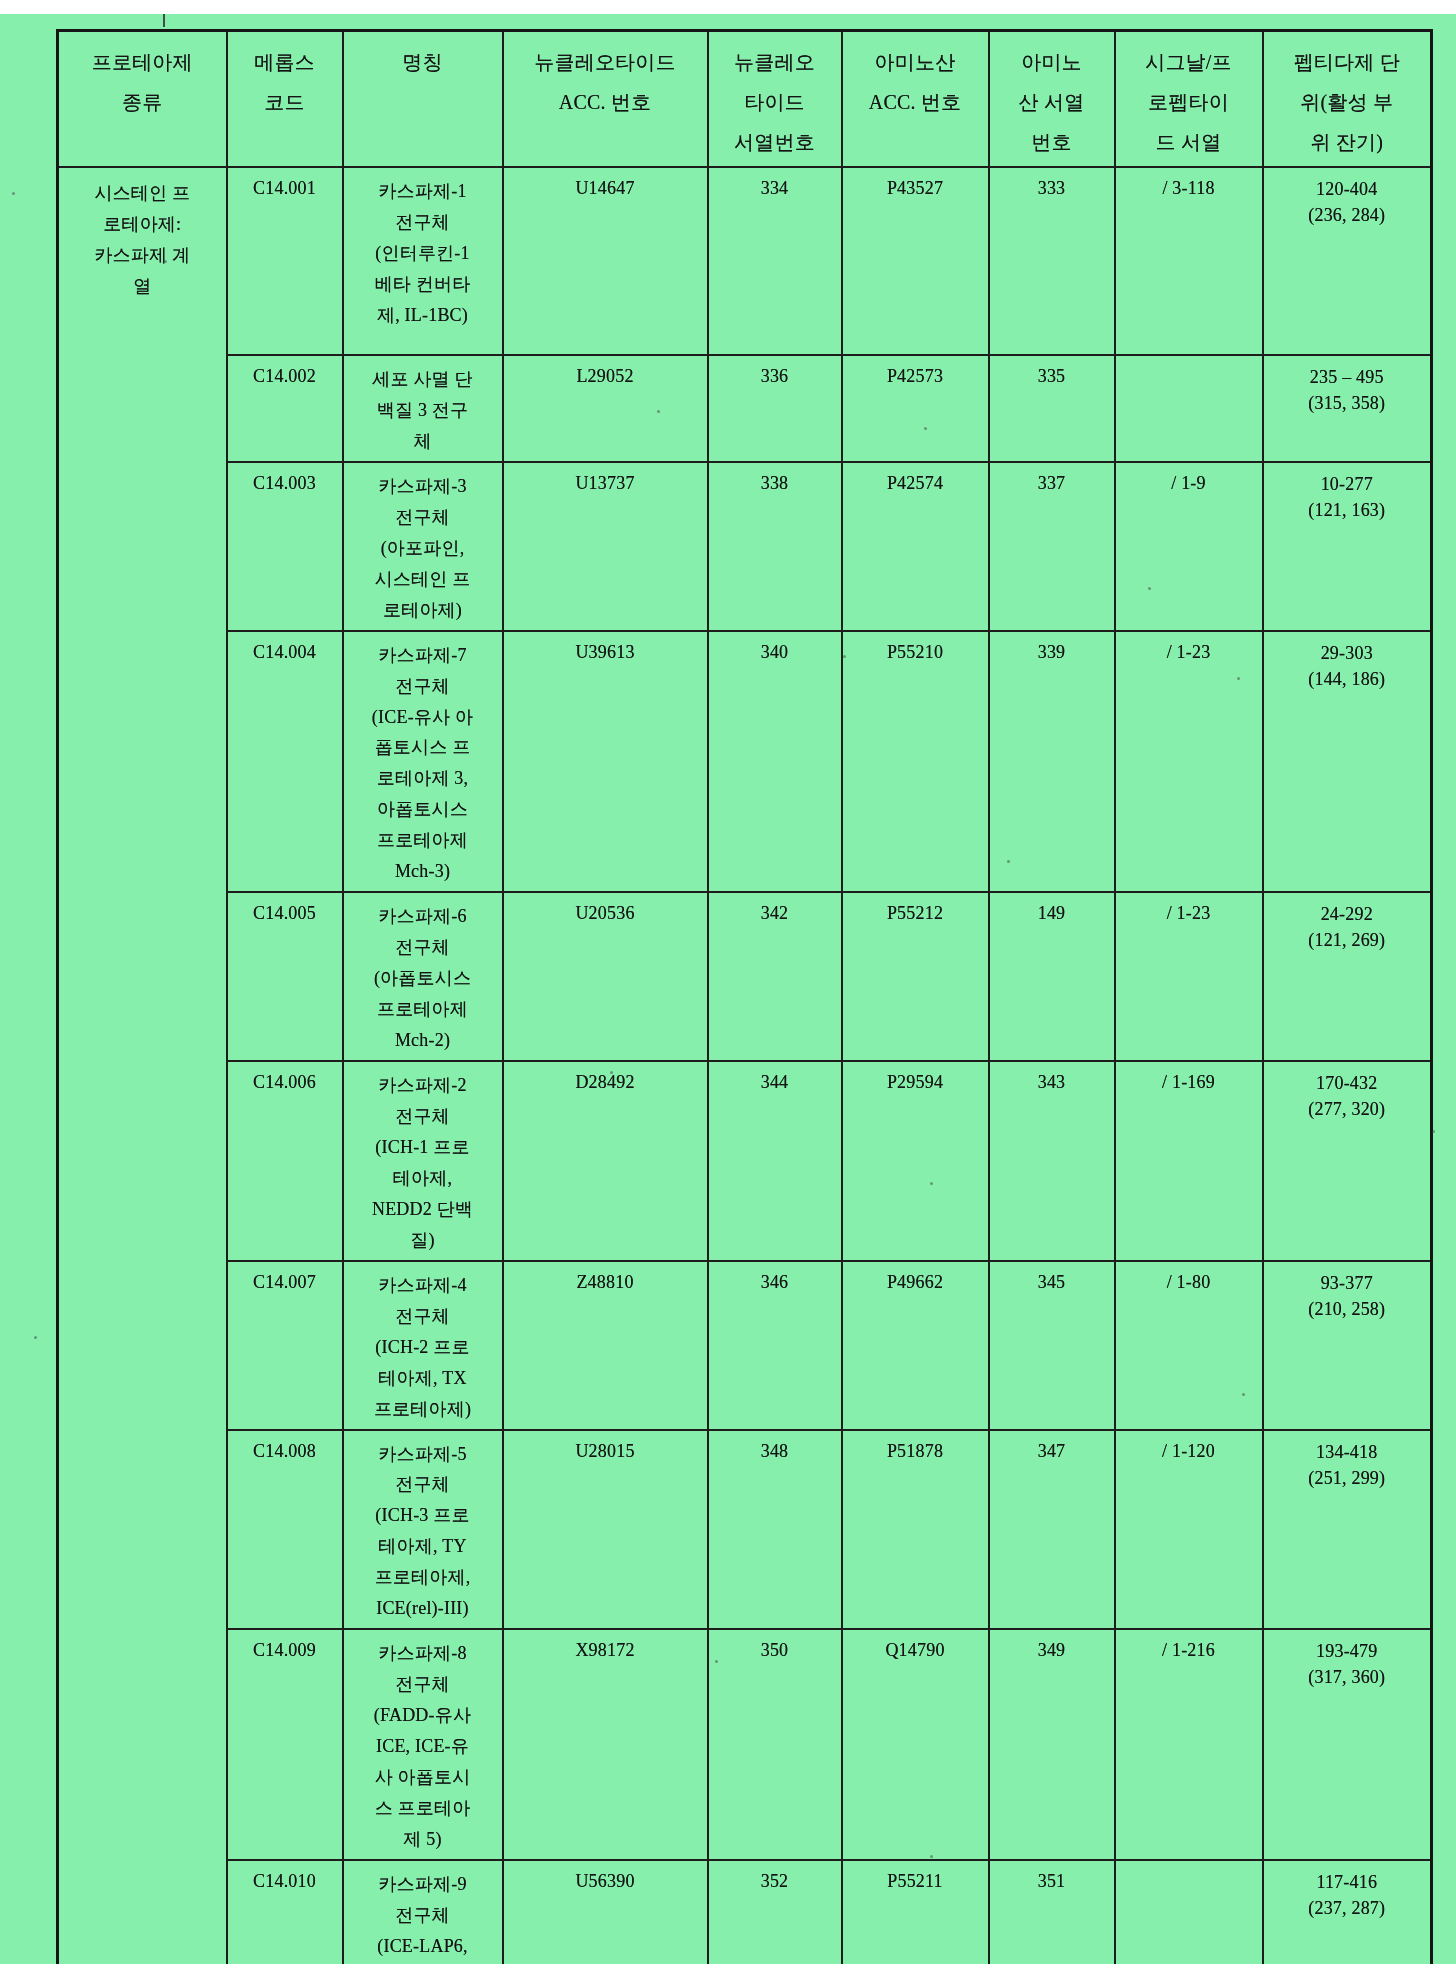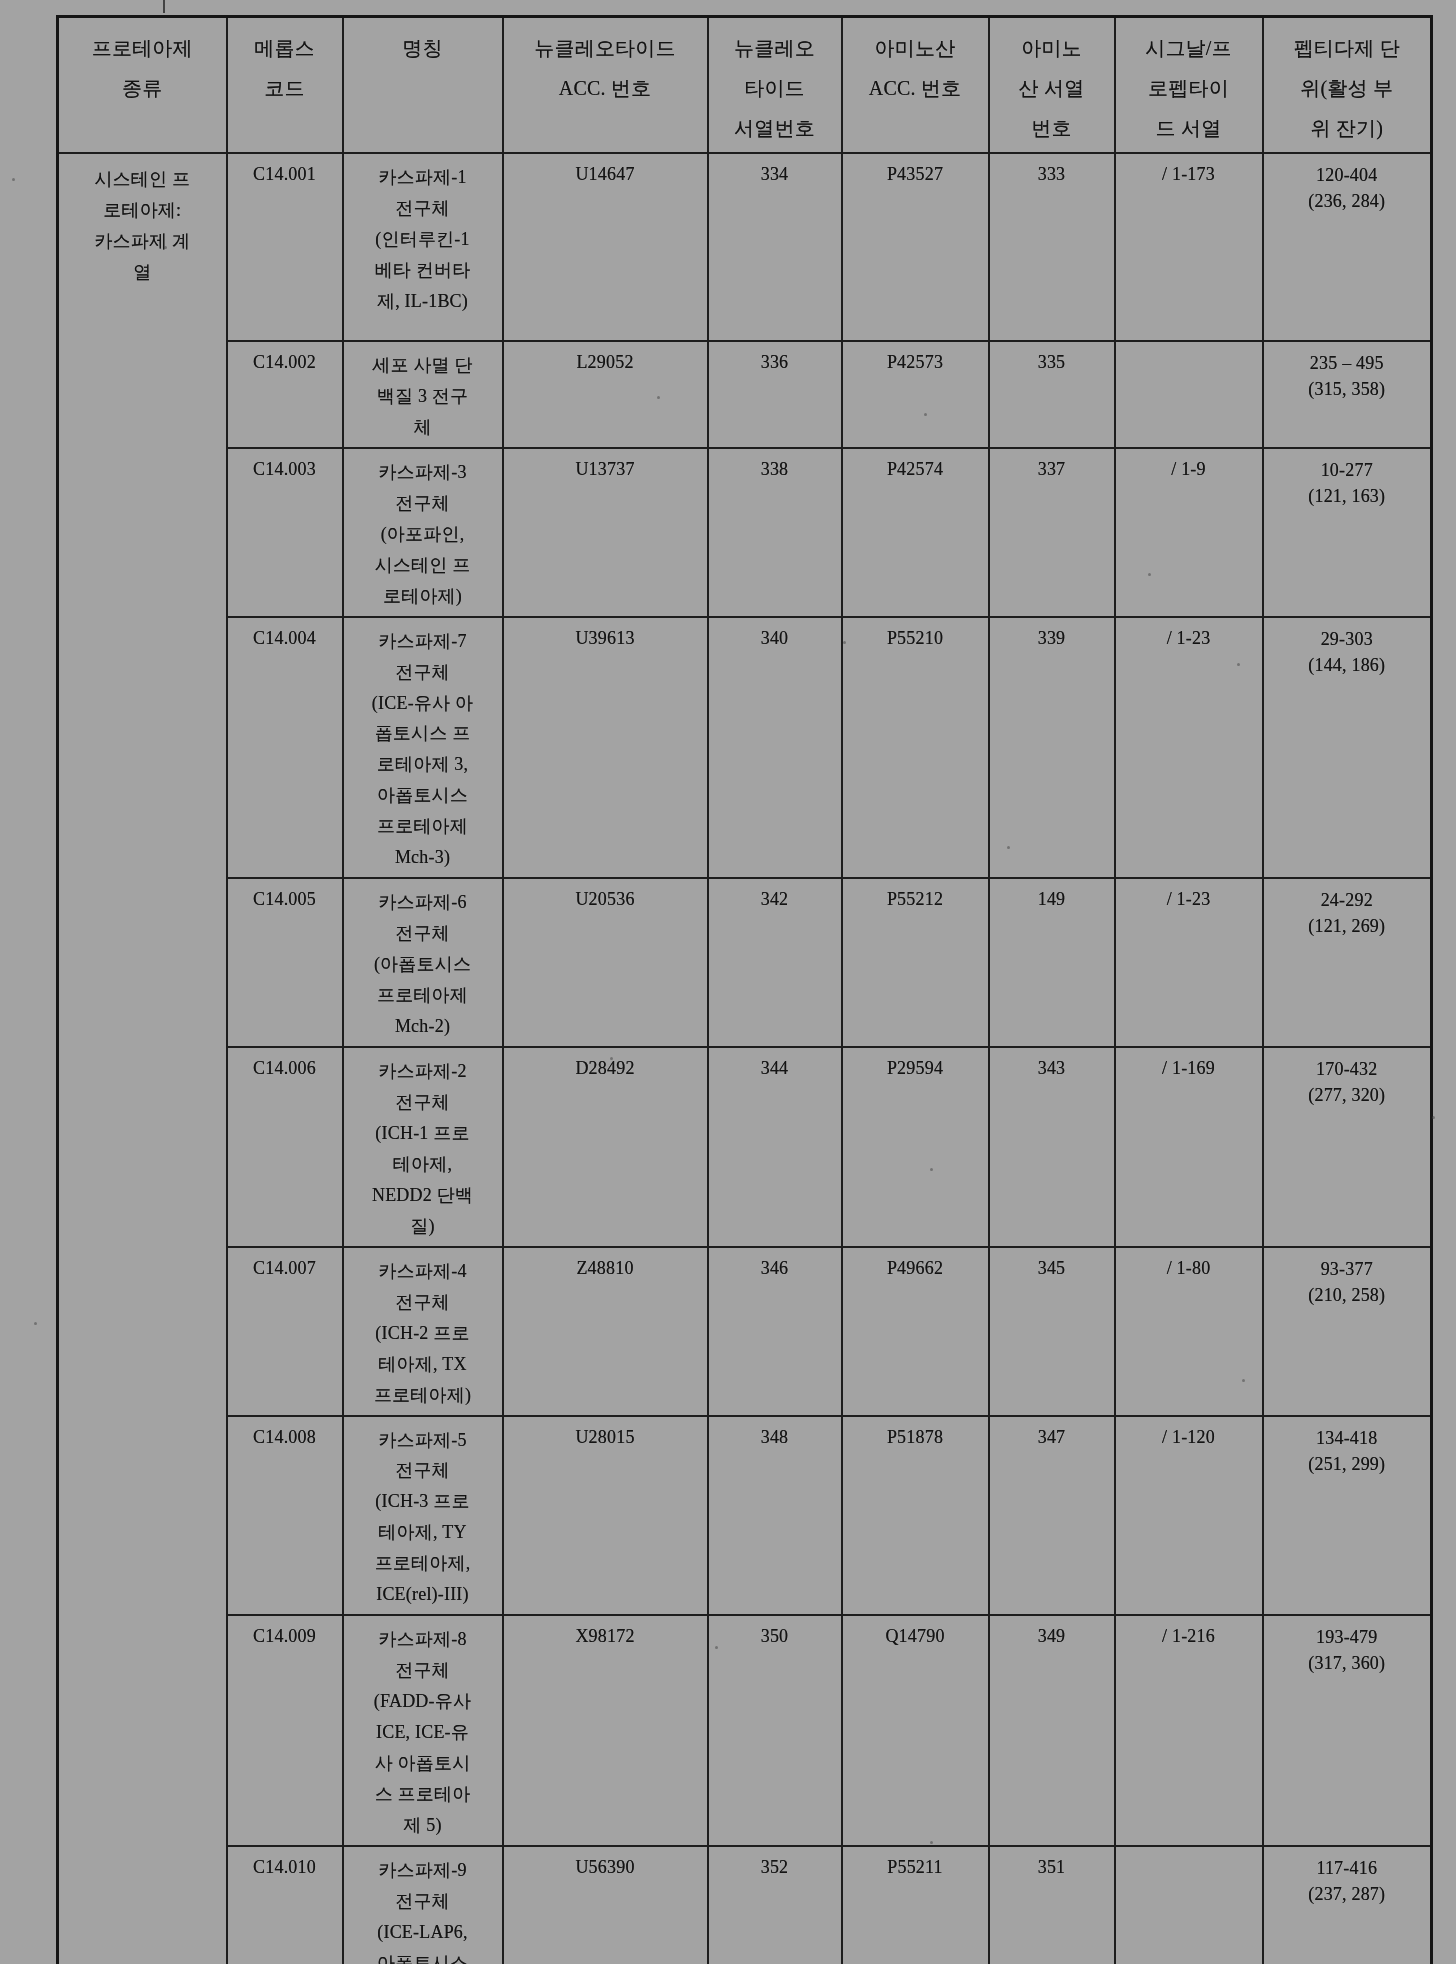--- a/index.html
+++ b/index.html
@@ -11,21 +11,22 @@
     width: 1456px;
     height: 1964px;
     position: relative;
     font-family: "Liberation Serif", "DejaVu Serif", serif;
     color: #141414;
     overflow: hidden;
   }
   .sheet {
     position: absolute;
     inset: 0;
-    background: #a3a3a3;
+    background: #86efac;
+    margin-top: 14px;
   }
   table.doc-table {
     position: absolute;
     left: 56px;
     top: 15px;
     width: 1374px;
     border-collapse: collapse;
     table-layout: fixed;
     border: 3px solid #151515;
   }
@@ -131,21 +132,21 @@
       <td class="code-cell">C14.001</td>
       <td class="name-cell">카스파제-1
 전구체
 (인터루킨-1
 베타 컨버타
 제, IL-1BC)</td>
       <td class="acc-cell">U14647</td>
       <td class="num-cell">334</td>
       <td class="acc-cell">P43527</td>
       <td class="num-cell">333</td>
-      <td class="sig-cell">/ 1-173</td>
+      <td class="sig-cell">/ 3-118</td>
       <td class="pep-cell">120-404
 (236, 284)</td>
     </tr>
 
     <tr style="height:85px">
       <td class="code-cell">C14.002</td>
       <td class="name-cell">세포 사멸 단
 백질 3 전구
 체</td>
       <td class="acc-cell">L29052</td>

